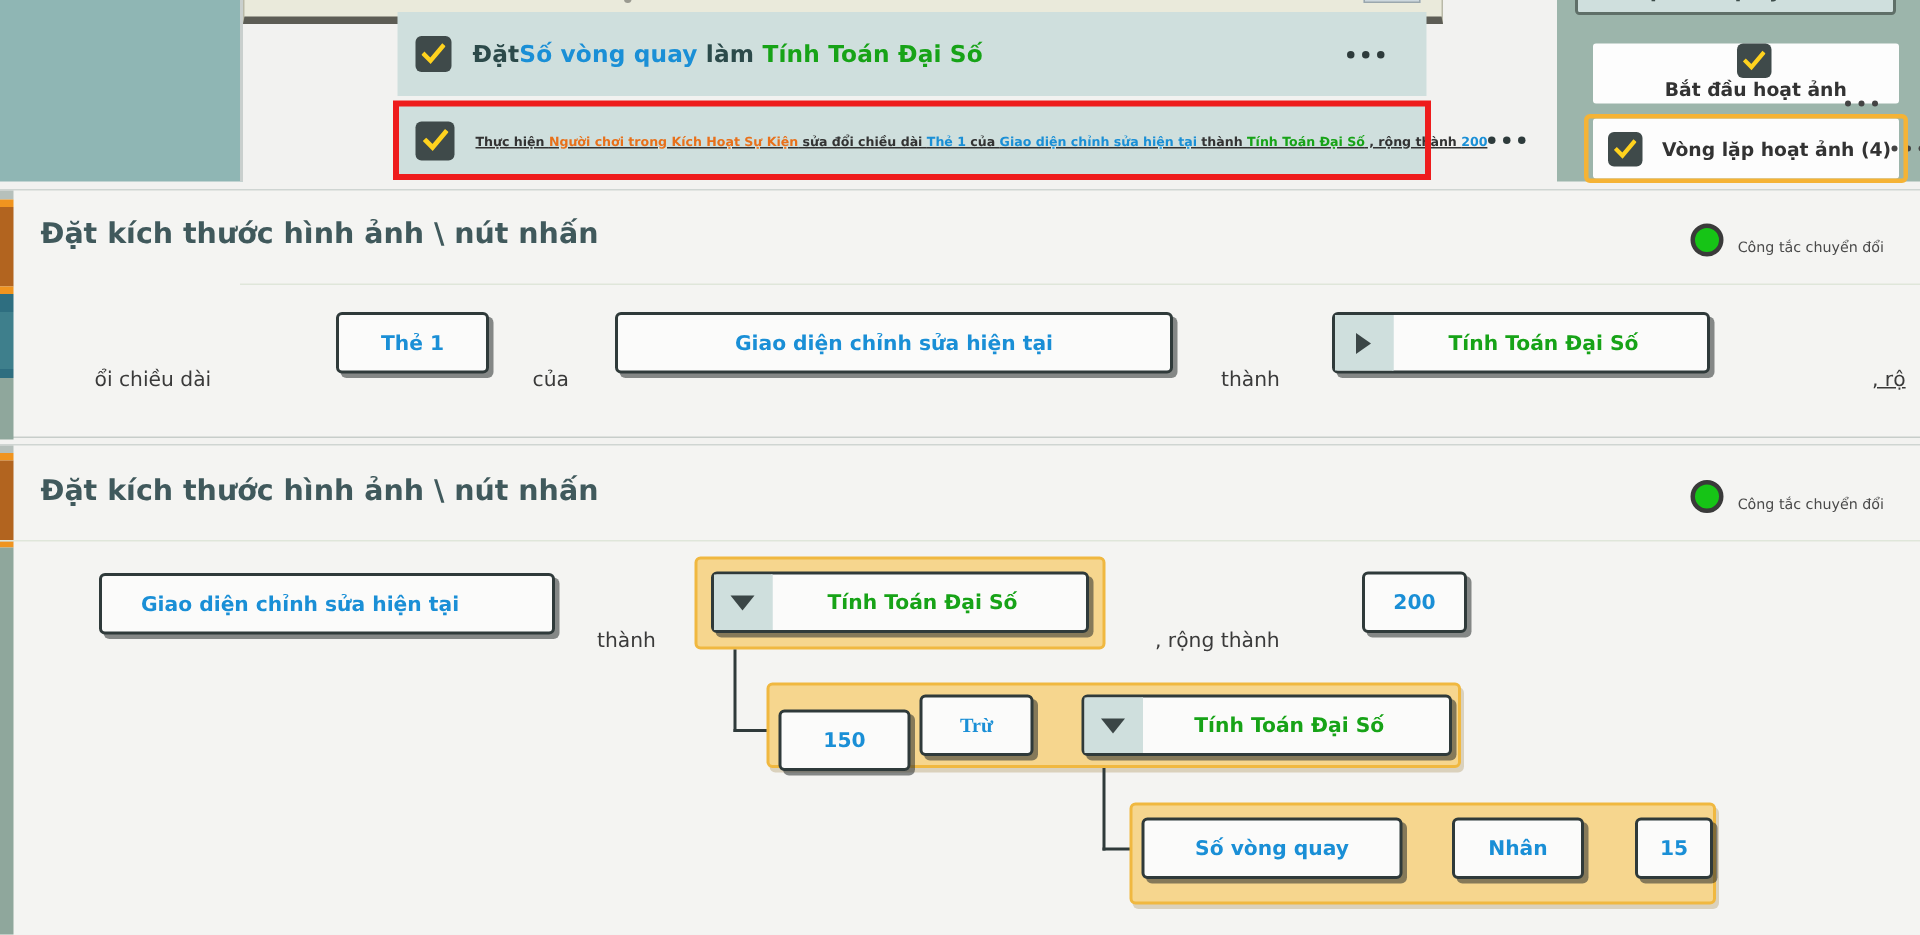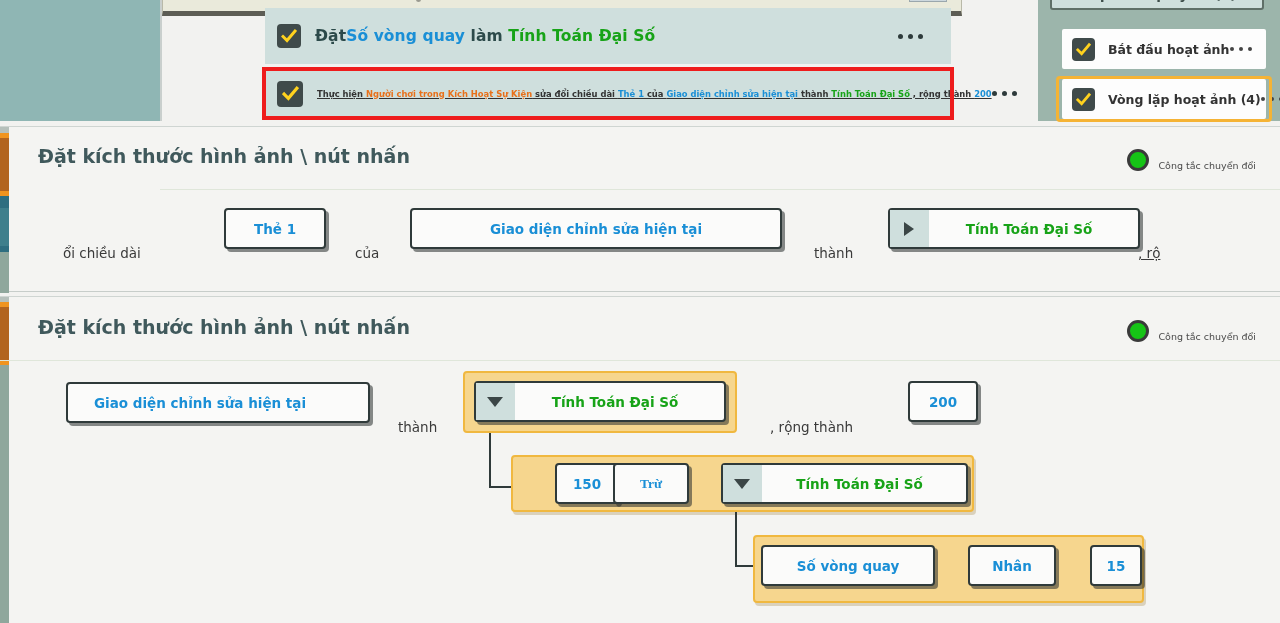--- a/index.html
+++ b/index.html
@@ -38,21 +38,21 @@
   .ellip i{width:5px;height:5px;border-radius:50%;background:#2e3b3b;display:block;}
   .blk-row.r2 .ellip{margin-right:26px;}
 
   
   .bd-right{position:absolute;left:1038px;top:0;width:242px;height:121px;background:#9cb5ab;}
   .sb-head{position:absolute;left:1050px;top:-24px;width:214px;height:34px;background:#cfdfdd;
            border:2px solid #5f6f68;border-radius:3px;box-sizing:border-box;
            font-size:13.5px;font-weight:bold;color:#3d4d4a;text-align:center;line-height:32px;}
   .sb-item{position:absolute;left:1062px;width:204px;height:40px;background:#fdfdfd;
            display:flex;align-items:center;border-radius:2px;}
-  .sb-item.i1{top:29px;}
+  .sb-item.i1{top:29px;flex-direction:column;}
   .sb-item.i2{top:79px;background:#fdfdfd;}
   .sb-sel{position:absolute;left:1056px;top:76px;width:216px;height:46px;border:3px solid #f5b335;
           border-radius:4px;box-sizing:border-box;pointer-events:none;}
   .sb-item .chk{margin-left:10px;width:23px;height:23px;}
   .sb-lab{margin-left:13px;font-size:12.5px;font-weight:bold;color:#333;white-space:nowrap;}
   .sb-item .ellip{margin-right:14px;}
   .sb-item .ellip i{width:4px;height:4px;background:#444;}
 
   
   .panel{position:absolute;left:0;background:#f4f4f2;box-sizing:border-box;}
@@ -61,21 +61,21 @@
 
   .edge{position:absolute;left:0;top:0;width:9px;height:100%;}
   .edge .seg{position:absolute;left:0;width:9px;}
   .edge .s-gap{background:#b6c0bb;}
   .edge .s-or{background:#b2641f;}
   .edge .s-orl{background:#f0941f;}
   .edge .s-tl{background:#2e6e80;}
   .edge .s-tl2{background:#3e7f8c;}
   .edge .s-gr{background:#8fa79c;}
 
-  .p-title{position:absolute;left:38px;font-size:19px;font-weight:bold;color:#40595c;white-space:nowrap;}
+  .p-title{position:absolute;left:27px;font-size:19px;font-weight:bold;color:#40595c;white-space:nowrap;}
   #panel1 .p-title{top:18px;}
   #panel2 .p-title{top:19px;}
 
   .p-toggle{position:absolute;display:flex;align-items:flex-end;gap:9px;}
   #panel1 .p-toggle{right:24px;top:22px;}
   #panel2 .p-toggle{right:24px;top:23px;}
   .toggle-led{width:22px;height:22px;border-radius:50%;background:#16c416;border:3px solid #3a3a3a;box-sizing:border-box;}
   .toggle-lab{font-size:9.5px;color:#4a4a4a;white-space:nowrap;}
 
   .p-rule{position:absolute;height:1px;background:#dfe6da;}
@@ -212,21 +212,21 @@
 
   <span class="lbl" style="left:814px;top:118px;">thành</span>
 
   <div class="wblk green" style="left:888px;top:81px;width:252px;height:41px;">
     <div class="arrow-box">
         <div class="tri-r"></div>
       </div>
     <span class="wtxt" style="margin-left:30px;">Tính Toán Đại Số</span>
   </div>
 
-  <span class="lbl" style="left:1138px;top:118px;text-decoration:underline;">,  rộ</span>
+  <span class="lbl" style="left:1248px;top:118px;text-decoration:underline;">,  rộ</span>
 </div>
 
 <div class="panel" id="panel2">
   <div class="edge">
     <div class="seg s-gap" style="top:0;height:5px;"></div>
     <div class="seg s-orl" style="top:5px;height:5px;"></div>
     <div class="seg s-or" style="top:10px;height:54px;"></div>
     <div class="seg s-orl" style="top:64px;height:4px;"></div>
     <div class="seg s-gr" style="top:68px;height:259px;"></div>
   </div>
@@ -256,21 +256,21 @@
 
   <span class="lbl" style="left:770px;top:122px;">,  rộng thành</span>
 
   <div class="wblk" style="left:908px;top:84px;width:70px;height:41px;">
     <span class="wtxt">200</span>
   </div>
 
   <div class="conn" style="left:489px;top:136px;width:25px;height:53px;"></div>
 
   <div class="hl sh" style="left:511px;top:158px;width:463px;height:57px;"></div>
-  <div class="wblk" style="left:519px;top:166px;width:64px;height:41px;margin-left:36px;">
+  <div class="wblk" style="left:519px;top:176px;width:88px;height:41px;">
     <span class="wtxt">150</span>
   </div>
   <div class="wblk" style="left:613px;top:166px;width:76px;height:41px;font-family:Liberation Serif, serif;">
     <span class="wtxt">Trừ</span>
   </div>
   <div class="wblk green" style="left:721px;top:166px;width:247px;height:41px;">
     <div class="arrow-box">
         <div class="tri-d"></div>
       </div>
     <span class="wtxt" style="margin-left:30px;">Tính Toán Đại Số</span>

